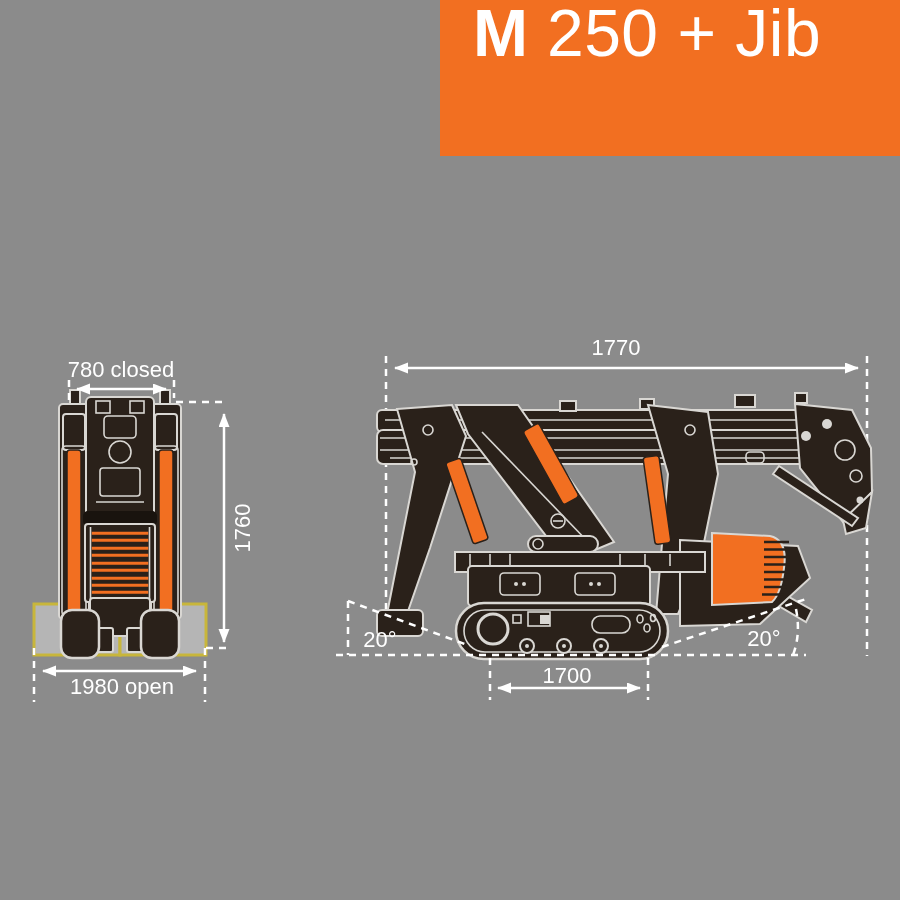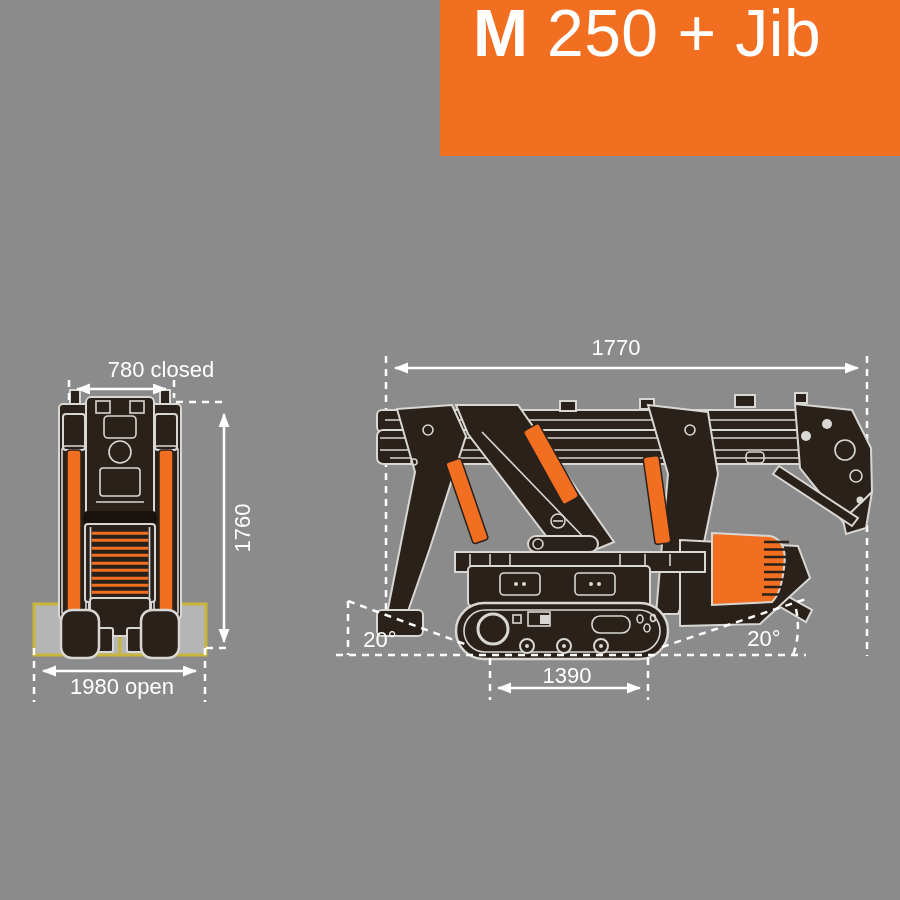--- a/index.html
+++ b/index.html
@@ -250,21 +250,21 @@
 
       <line class="dsh" x1="662" y1="647" x2="809" y2="598"></line>
       <path class="dsh" d="M796 609 Q801 634 793 655"></path>
 
       <line class="dsh" x1="490" y1="658" x2="490" y2="700"></line>
       <line class="dsh" x1="648" y1="658" x2="648" y2="700"></line>
       <line class="dim" x1="498" y1="688" x2="640" y2="688" marker-start="url(#ah)" marker-end="url(#ah)"></line>
     </g>
   </svg>
 
-  <div class="lbl" style="left:121px;top:370px;margin-left:40px;">780 closed</div>
+  <div class="lbl" style="left:121px;top:370px;">780 closed</div>
   <div class="lbl rot" style="left:243px;top:528px;">1760</div>
   <div class="lbl" style="left:122px;top:687px;">1980 open</div>
   <div class="lbl" style="left:616px;top:348px;">1770</div>
   <div class="lbl" style="left:380px;top:640px;">20°</div>
   <div class="lbl" style="left:764px;top:639px;">20°</div>
-  <div class="lbl" style="left:567px;top:676px;">1390</div>
+  <div class="lbl" style="left:567px;top:676px;">1700</div>
 
 </div>
 
 </body></html>

